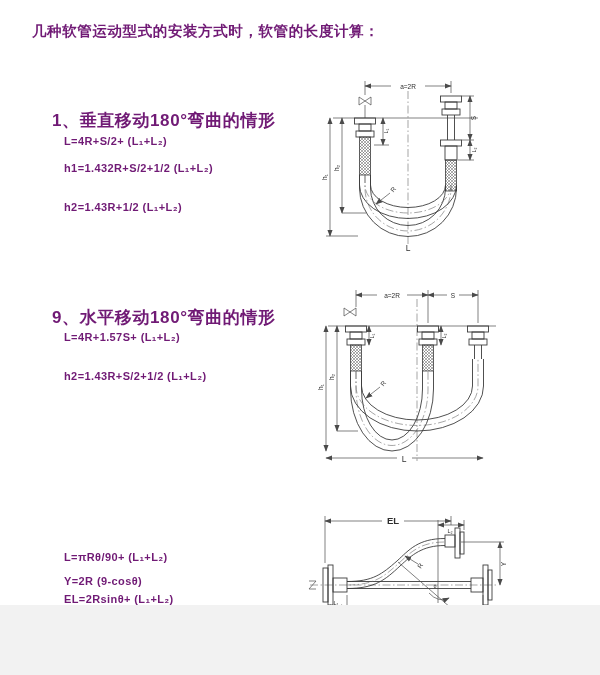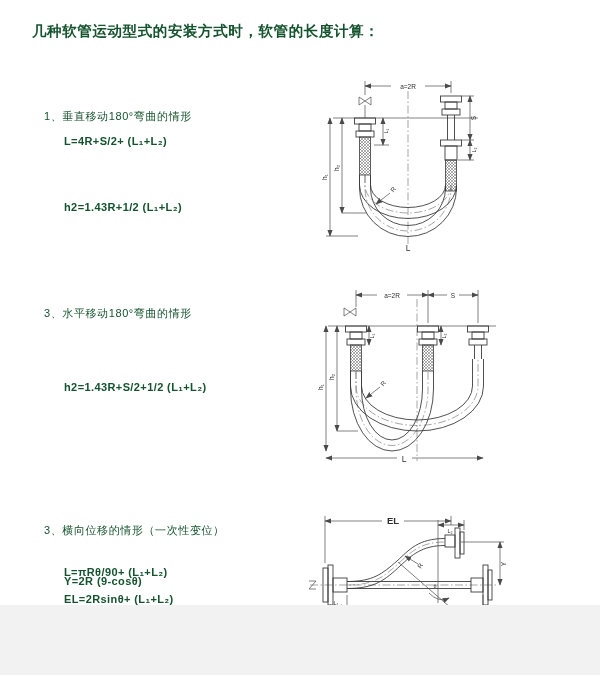--- a/index.html
+++ b/index.html
@@ -1,19 +1,19 @@
 <!DOCTYPE html>
 <html><head>
 <meta charset="utf-8">
 <style>
   html,body{margin:0;padding:0;background:#f2f2f2;}
   .page{position:relative;width:600px;height:605px;background:#ffffff;overflow:hidden;
-        font-family:"Liberation Sans","DejaVu Sans",sans-serif;color:#14532d;}
+        font-family:"Liberation Sans","DejaVu Sans",sans-serif;color:#701a75;}
   .doc-title{position:absolute;left:32px;top:22px;font-size:14.5px;font-weight:600;letter-spacing:.6px;white-space:nowrap;}
-  .heading{position:absolute;left:44px;font-size:11px;font-weight:400;letter-spacing:.6px;white-space:nowrap;}
+  .heading{position:absolute;left:52px;font-size:17px;font-weight:700;letter-spacing:.6px;white-space:nowrap;}
   .formula{position:absolute;left:64px;font-size:11px;font-weight:700;letter-spacing:.4px;white-space:nowrap;}
   svg{position:absolute;}
   svg text{fill:#2f2f2f;font-family:"Liberation Sans","DejaVu Sans",sans-serif;}
   .dl{font-size:6.5px}
   .dl2{font-size:5.5px}
   .bl{font-size:8.5px}
   .big{font-size:9.5px;font-weight:600}
   .outline{fill:none;stroke:#3c3c3c;stroke-width:.9}
   .thin{fill:none;stroke:#4a4a4a;stroke-width:.7}
   .dim{fill:none;stroke:#4a4a4a;stroke-width:.7}
@@ -21,27 +21,28 @@
 </style>
 </head>
 <body>
 
 <div class="page">
 
   <div class="doc-title">几种软管运动型式的安装方式时，软管的长度计算：</div>
 
   <div class="heading" style="top:109px">1、垂直移动180°弯曲的情形</div>
   <div class="formula" style="top:135px">L=4R+S/2+ (L₁+L₂)</div>
+  <div class="formula" style="top:162px">h1=1.432R+S/2+1/2 (L₁+L₂)</div>
   <div class="formula" style="top:201px">h2=1.43R+1/2 (L₁+L₂)</div>
 
-  <div class="heading" style="top:306px">3、水平移动180°弯曲的情形</div>
-  <div class="formula" style="top:381px">h2=1.43R+S/2+1/2 (L₁+L₂)</div>
-
-  <div class="heading" style="top:523px">3、横向位移的情形（一次性变位）</div>
-  <div class="formula" style="top:566px">L=πRθ/90+ (L₁+L₂)</div>
+  <div class="heading" style="top:306px">9、水平移动180°弯曲的情形</div>
+  <div class="formula" style="top:331px">L=4R+1.57S+ (L₁+L₂)</div>
+  <div class="formula" style="top:370px">h2=1.43R+S/2+1/2 (L₁+L₂)</div>
+
+  <div class="formula" style="top:551px">L=πRθ/90+ (L₁+L₂)</div>
   <div class="formula" style="top:575px">Y=2R (9-cosθ)</div>
   <div class="formula" style="top:593px">EL=2Rsinθ+ (L₁+L₂)</div>
 
   <svg width="290" height="185" style="left:308px;top:73px" viewBox="0 0 290 185">
     <defs>
       <marker id="m1" viewBox="0 0 10 10" refX="9" refY="5" markerWidth="7" markerHeight="7" markerUnits="userSpaceOnUse" orient="auto-start-reverse">
         <path d="M0,1.2 L10,5 L0,8.8 Z" fill="#4a4a4a"></path>
       </marker>
       <pattern id="p1" width="3" height="3" patternUnits="userSpaceOnUse">
         <path d="M0,3 L3,0 M0,0 L3,3" stroke="#4a4a4a" stroke-width="0.45"></path>

